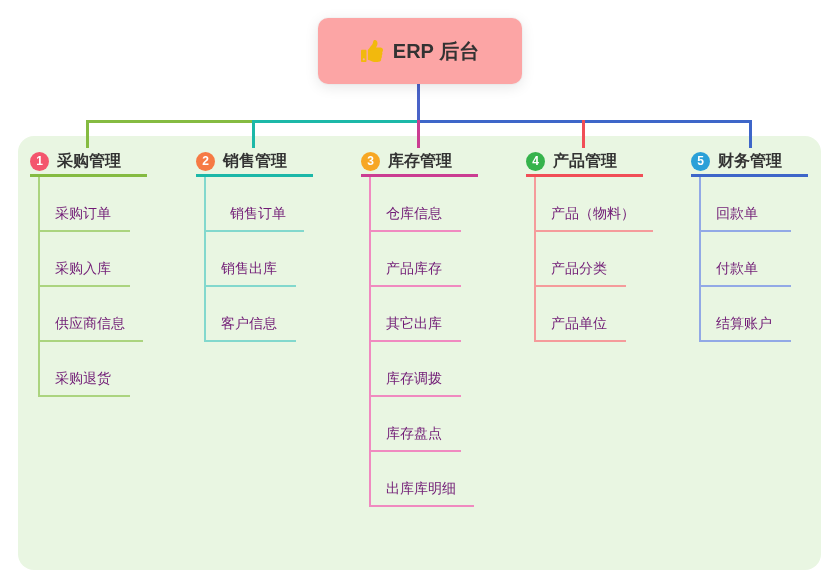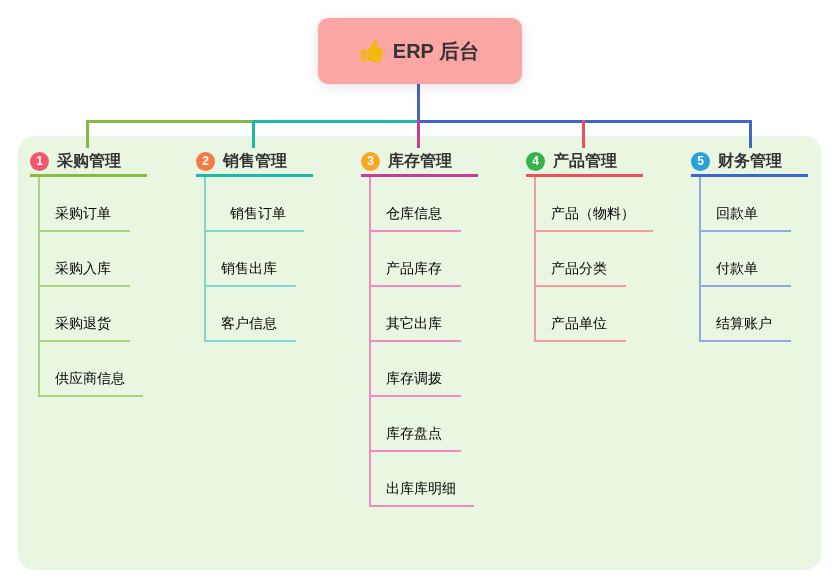--- a/index.html
+++ b/index.html
@@ -15,21 +15,21 @@
   .vline{width:3px;}
   .branch{position:absolute;}
   .branch-header{display:flex;align-items:center;height:29px;box-sizing:border-box;
                  min-width:117px;width:max-content;padding-right:4px;border-bottom:3px solid #999;}
   .badge{width:19px;height:19px;border-radius:50%;color:#fff;font-size:12px;font-weight:700;
          display:inline-flex;align-items:center;justify-content:center;margin-right:8px;flex:0 0 auto;}
   .branch-title{font-size:16px;font-weight:600;color:#333;white-space:nowrap;}
   .children{margin-left:8px;border-left:2px solid #ccc;width:max-content;}
   .child{box-sizing:border-box;height:55px;min-width:90px;width:max-content;
          padding:0 18px 7px 15px;border-bottom:2px solid #ccc;
-         display:flex;align-items:flex-end;font-size:14px;color:#000000;white-space:nowrap;}
+         display:flex;align-items:flex-end;font-size:14px;color:#701a75;white-space:nowrap;}
 </style>
 </head>
 <body>
 
 <div class="canvas">
   <div class="panel" style="background: rgb(233, 246, 226);"></div>
   <div id="connectors">
       <div class="line vline" style="left: 417px; top: 84px; height: 39px; background: rgb(74, 99, 200);"></div>
       <div class="line hline" style="left: 86px; top: 120px; width: 168px; background: rgb(133, 187, 65);"></div>
       <div class="line hline" style="left: 252px; top: 120px; width: 168px; background: rgb(28, 184, 168);"></div>
@@ -50,22 +50,22 @@
   </div>
   <div id="branches">
       <div class="branch" style="left: 30px; top: 148px;">
         <div class="branch-header" style="border-bottom-color: rgb(133, 187, 65);">
           <span class="badge" style="background: rgb(244, 86, 109);">1</span>
           <span class="branch-title">采购管理</span>
         </div>
         <div class="children" style="border-left-color: rgb(171, 212, 127);">
           <div class="child" style="border-bottom-color: rgb(171, 212, 127);">采购订单</div>
           <div class="child" style="border-bottom-color: rgb(171, 212, 127);">采购入库</div>
+          <div class="child" style="border-bottom-color: rgb(171, 212, 127);">供应商信息</div>
           <div class="child" style="border-bottom-color: rgb(171, 212, 127);">采购退货</div>
-          <div class="child" style="border-bottom-color: rgb(171, 212, 127);">供应商信息</div>
         </div>
       </div>
       <div class="branch" style="left: 196px; top: 148px;">
         <div class="branch-header" style="border-bottom-color: rgb(28, 184, 168);">
           <span class="badge" style="background: rgb(246, 122, 68);">2</span>
           <span class="branch-title">销售管理</span>
         </div>
         <div class="children" style="border-left-color: rgb(130, 216, 205);">
           <div class="child" style="border-bottom-color: rgb(130, 216, 205); padding-left: 24px;">销售订单</div>
           <div class="child" style="border-bottom-color: rgb(130, 216, 205);">销售出库</div>

